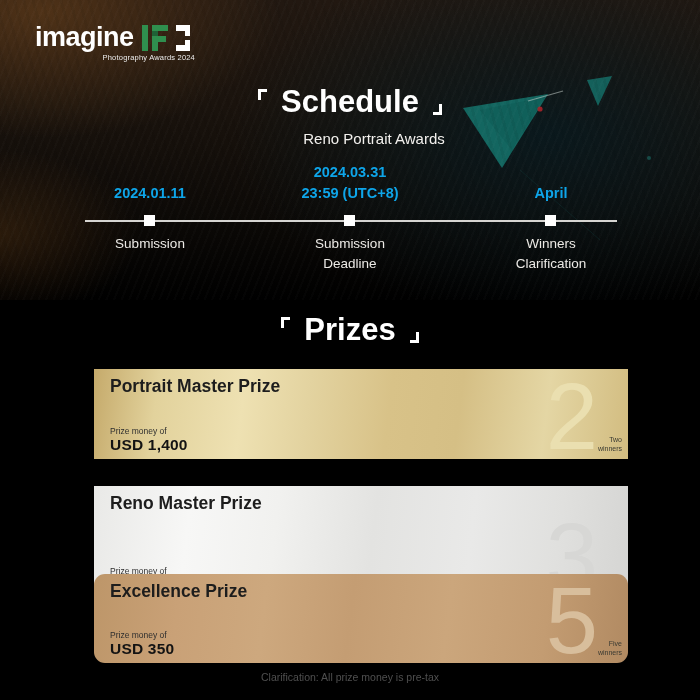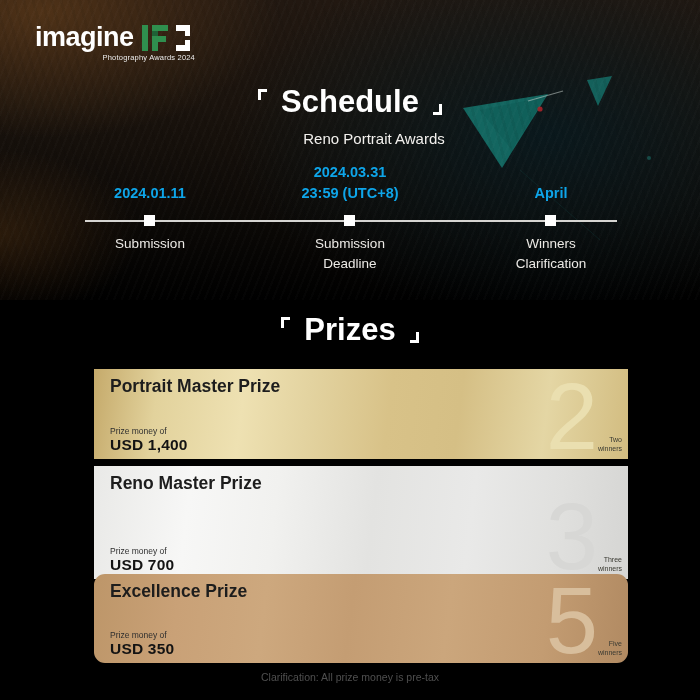--- a/index.html
+++ b/index.html
@@ -48,21 +48,21 @@
   .ms-0 { left:30px; } .ms-1 { left:230px; } .ms-2 { left:431px; }
   .ms-date { position:absolute; left:0; right:0; bottom:68px; text-align:center;
              font-size:14.5px; font-weight:700; color:#0ea5e9; line-height:21px; }
   .ms-label { position:absolute; left:0; right:0; top:74px; text-align:center;
               font-size:13.5px; font-weight:400; color:#eceae6; line-height:20px; }
   .ms-date span, .ms-label span { display:block; }
   
   .card { position:absolute; left:83px; width:534px;margin-left:11px; }
   .card.gold { top:369px; height:90px;
     background:linear-gradient(97deg,#c5aa6b 0%,#e2d29c 12%,#eee1b2 28%,#e3d3a0 40%,#d8c288 55%,#d5bf85 68%,#e4d6a4 84%,#d2bc80 100%); }
-  .card.silver { top:466px; height:113px;
+  .card.silver { top:486px; height:113px;
     background:linear-gradient(97deg,#e9e9e7 0%,#f7f7f6 18%,#f1f1ef 34%,#e3e3e1 52%,#e9e9e8 70%,#e0e0de 86%,#d5d5d3 100%); }
   .card.bronze { top:574px; height:89px;
     background:linear-gradient(97deg,#bd9669 0%,#c9a177 16%,#cda87e 32%,#c49d73 48%,#cba67c 66%,#c39c72 84%,#b18a62 100%);border-radius:11px; }
   .card-name { position:absolute; left:16px; top:7px; font-size:17.5px; font-weight:700; color:#1d1d1d; }
   .card-mlabel { position:absolute; left:16px; bottom:23px; font-size:8.5px; color:#2e2e2e; }
   .card-amount { position:absolute; left:16px; bottom:5px; font-size:15.5px; font-weight:700;
                  color:#131313; letter-spacing:.2px; }
   .card-num { position:absolute; right:30px; bottom:-2px; font-size:94px; line-height:88px; font-weight:400; }
   .gold   .card-num { color:#eadfb0; }
   .silver .card-num { color:#d7d7d5; }

